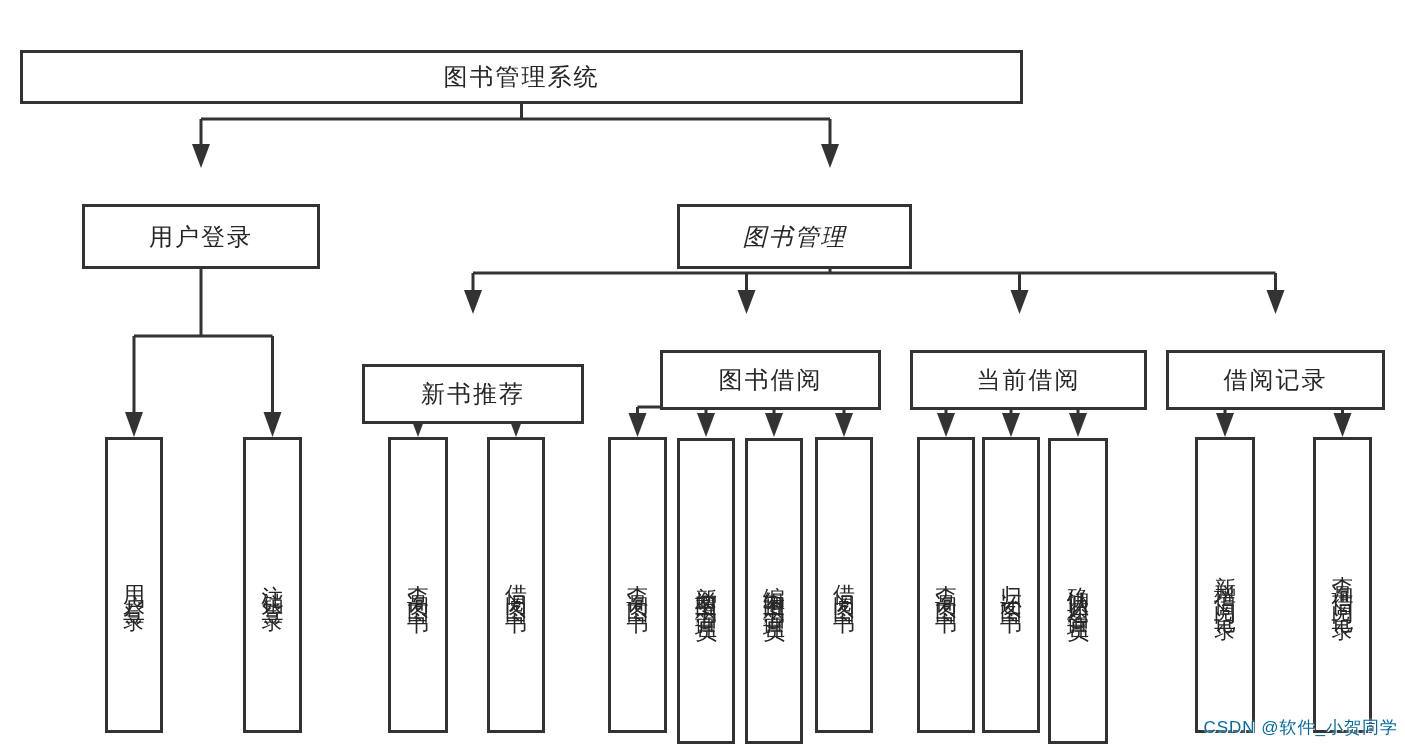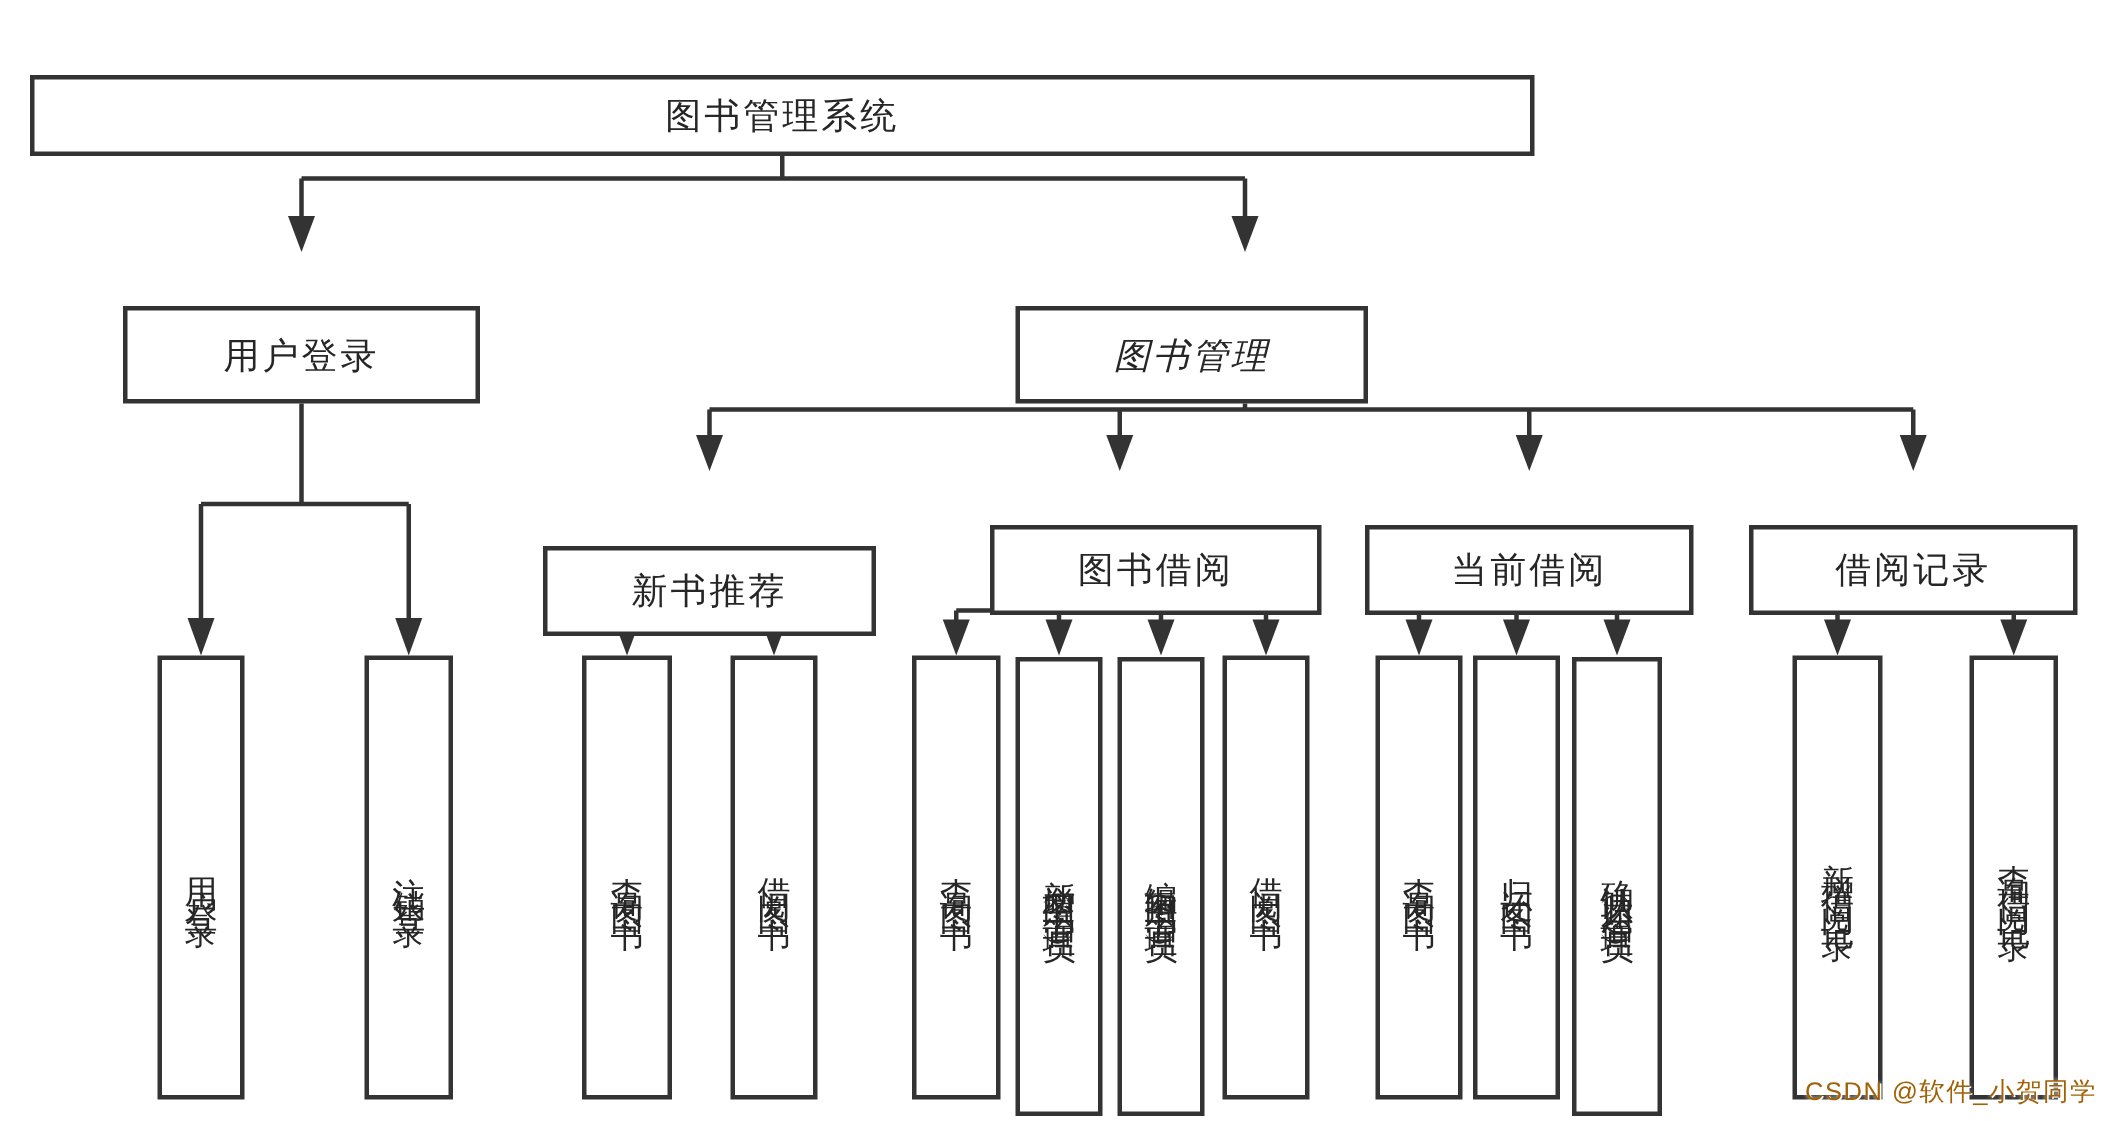--- a/index.html
+++ b/index.html
@@ -13,21 +13,21 @@
     display:flex;align-items:center;justify-content:center;z-index:2;
   }
   .node.h{font-size:24px;letter-spacing:2px;white-space:nowrap;margin-top:36px;}
   .node.v span{
     writing-mode:vertical-rl;text-orientation:mixed;
     font-size:22px;letter-spacing:9px;line-height:1;white-space:nowrap;
   }
   .node.v.dense span{letter-spacing:5px;}
   .watermark{
     position:absolute;right:7px;top:716px;z-index:3;
-    font-size:17px;letter-spacing:1px;color:#a16207;white-space:nowrap;
+    font-size:17px;letter-spacing:1px;color:#0369a1;white-space:nowrap;
     text-shadow:0 0 3px #ffffff,1px 1px 0 #ffffff;
   }
 </style>
 </head>
 <body>
 
 <div class="canvas">
 
   <svg class="edges" viewBox="0 0 1405 747" fill="none" stroke="#333333" stroke-width="3">
 
@@ -89,21 +89,21 @@
   <div class="node h" style="left:677px;top:168px;width:235px;height:65px;font-style:italic;">
     <span>图书管理</span>
   </div>
 
   <div class="node h" style="left:362px;top:328px;width:222px;height:60px;">
     <span>新书推荐</span>
   </div>
   <div class="node h" style="left:660px;top:314px;width:221px;height:60px;">
     <span>图书借阅</span>
   </div>
-  <div class="node h" style="left:910px;top:314px;width:219px;height:60px;">
+  <div class="node h" style="left:910px;top:314px;width:237px;height:60px;">
     <span>当前借阅</span>
   </div>
   <div class="node h" style="left:1166px;top:314px;width:219px;height:60px;">
     <span>借阅记录</span>
   </div>
 
   <div class="node v" style="left:105px;top:437px;width:58px;height:296px;">
     <span>用户登录</span>
   </div>
   <div class="node v" style="left:243px;top:437px;width:59px;height:296px;">

